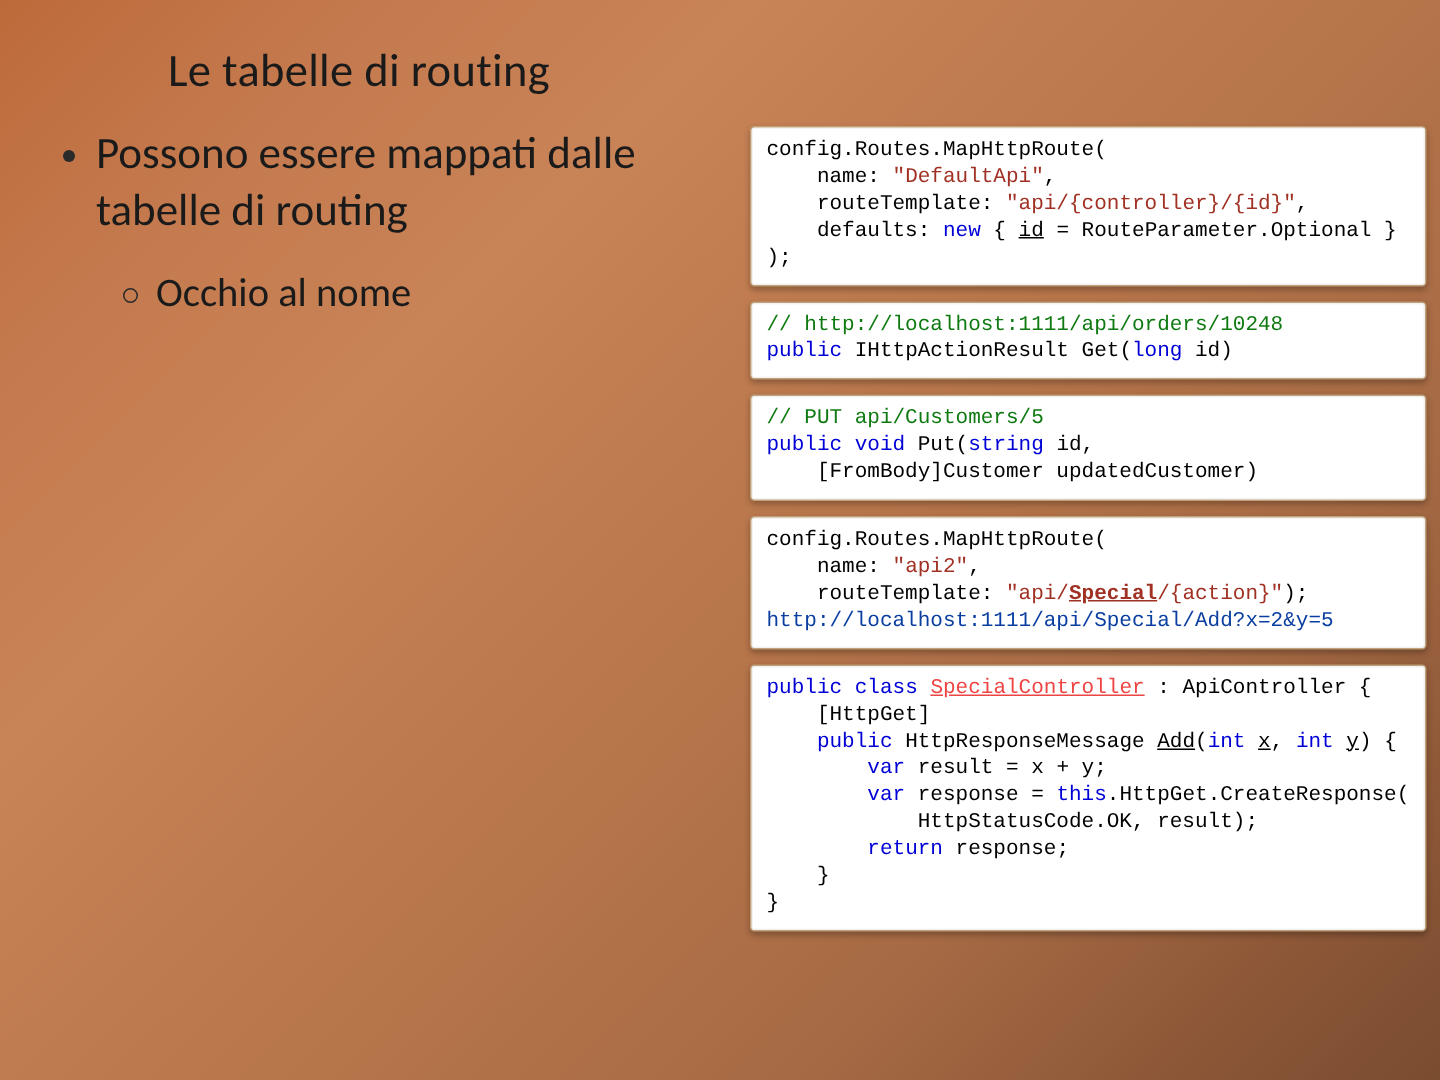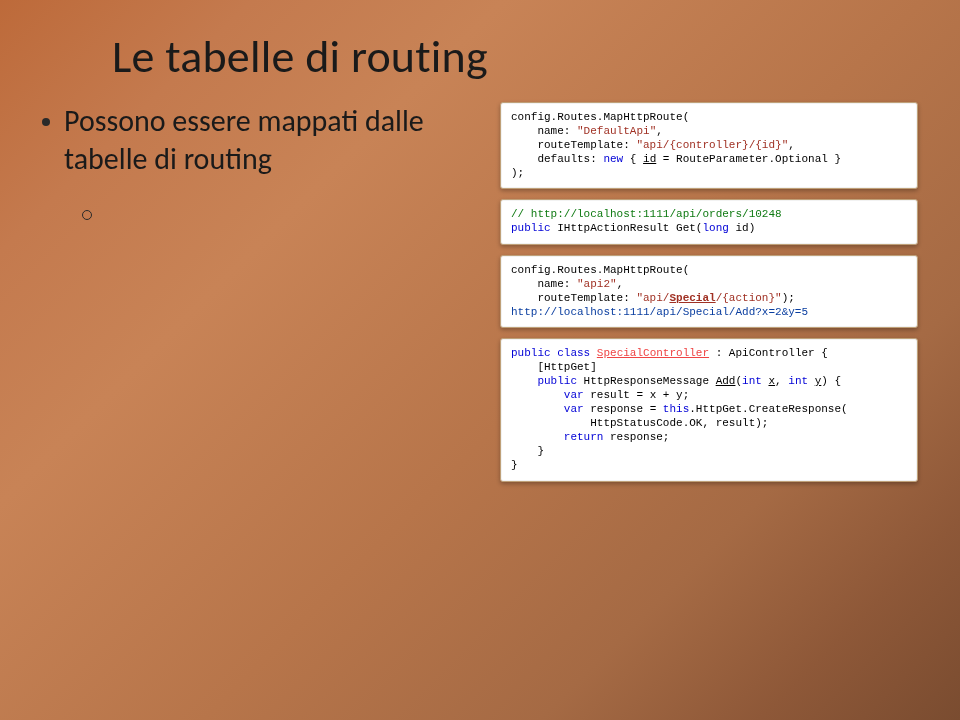--- a/index.html
+++ b/index.html
@@ -12,21 +12,21 @@
     background: linear-gradient(135deg, #bd6a3a 0%, #c47a4e 15%, #c88356 30%, #b7754a 55%, #a56a44 75%, #8e5838 88%, #7a4c30 100%);
   }
   .slide {
     box-sizing: border-box;
     width: 960px;
     height: 720px;
     padding: 28px 42px 30px 42px;
     color: #1a1a1a;
   }
   .title {
-    font-size: 46px;
+    font-size: 31px;
     font-weight: 400;
     letter-spacing: 0.2px;
     margin: 0 0 18px 70px;
     color: #1a1a1a;
   }
   .columns {
     display: flex;
     gap: 18px;
   }
   .left {
@@ -69,21 +69,21 @@
     flex-shrink: 0;
     box-sizing: border-box;
   }
   .codebox {
     background: #fff;
     border: 1px solid #bfa078;
     border-radius: 3px;
     box-shadow: 0 2px 4px rgba(0,0,0,0.28), inset 0 0 0 1px rgba(0,0,0,0.05);
     padding: 7px 10px 8px 10px;
     font-family: Consolas, "Courier New", monospace;
-    font-size: 11px;
+    font-size: 14px;
     line-height: 1.28;
     white-space: pre;
     color: #000;
     overflow: hidden;
   }
   .kw   { color: #0000d6; }
   .str  { color: #a03124; }
   .cm   { color: #0f7a12; }
   .uline{ text-decoration: underline; }
   .link { color: #0a3ea0; }
@@ -95,34 +95,38 @@
   <h1 class="title">Le tabelle di routing</h1>
 
   <div class="columns">
     <div class="left">
       <div class="bullet-l1">
         <span class="dot"></span>
         <div>Possono essere mappati dalle tabelle di routing</div>
       </div>
       <div class="bullet-l2">
         <span class="ring"></span>
+        <div>Occhio al nome</div>
       </div>
     </div>
 
     <div class="right">
 
       <div class="codebox"><span>config.Routes.MapHttpRoute(</span>
 <span>    name: </span><span class="str">"DefaultApi"</span><span>,</span>
 <span>    routeTemplate: </span><span class="str">"api/{controller}/{id}"</span><span>,</span>
 <span>    defaults: </span><span class="kw">new</span><span> { </span><span class="uline">id</span><span> = RouteParameter.Optional }</span>
 <span>);</span></div>
 
       <div class="codebox"><span class="cm">// http://localhost:1111/api/orders/10248</span>
 <span class="kw">public</span><span> IHttpActionResult Get(</span><span class="kw">long</span><span> id)</span></div>
 
+      <div class="codebox"><span class="cm">// PUT api/Customers/5</span>
+<span class="kw">public</span><span> </span><span class="kw">void</span><span> Put(</span><span class="kw">string</span><span> id,</span>
+<span>    [FromBody]Customer updatedCustomer)</span></div>
 
       <div class="codebox"><span>config.Routes.MapHttpRoute(</span>
 <span>    name: </span><span class="str">"api2"</span><span>,</span>
 <span>    routeTemplate: </span><span class="str">"api/</span><span class="str uline" style="font-weight:bold;">Special</span><span class="str">/{action}"</span><span>);</span>
 <span class="link">http://localhost:1111/api/Special/Add?x=2&amp;y=5</span></div>
 
       <div class="codebox"><span class="kw">public</span><span> </span><span class="kw">class</span><span> </span><span class="uline" style="color:#ef4444;">SpecialController</span><span> : ApiController {</span>
 <span>    [HttpGet]</span>
 <span>    </span><span class="kw">public</span><span> HttpResponseMessage </span><span class="uline">Add</span><span>(</span><span class="kw">int</span><span> </span><span class="uline">x</span><span>, </span><span class="kw">int</span><span> </span><span class="uline">y</span><span>) {</span>
 <span>        </span><span class="kw">var</span><span> result = x + y;</span>

